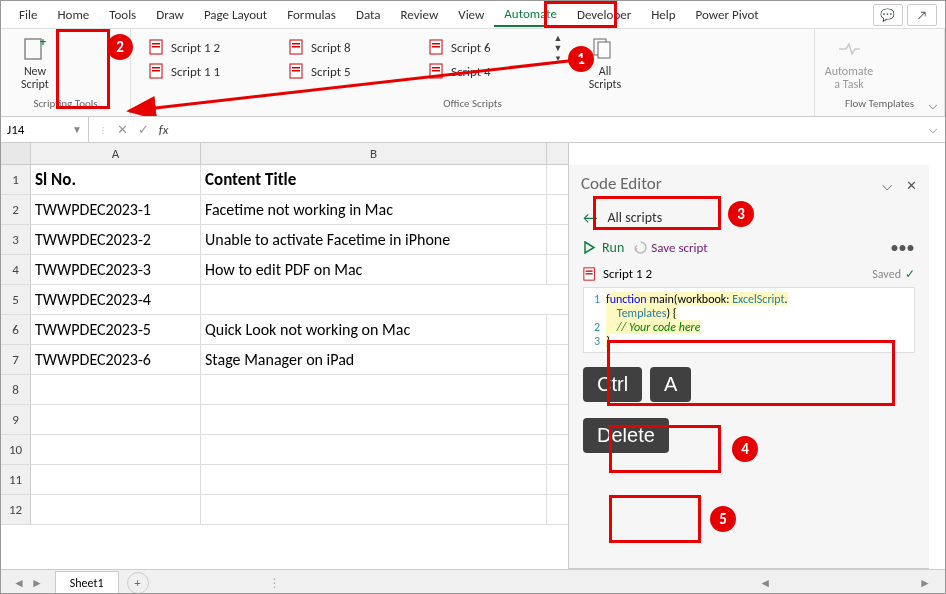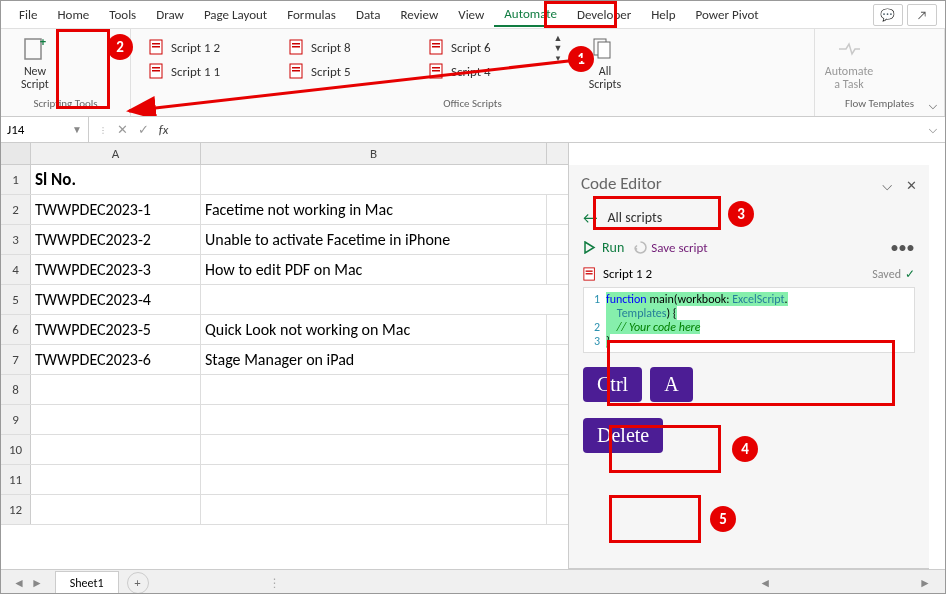--- a/index.html
+++ b/index.html
@@ -61,28 +61,28 @@
 .run-btn { color: #107c41; display: flex; align-items: center; gap: 6px; }
 .save-script { color: #701a75; display: flex; align-items: center; gap: 4px; font-size: 13px; }
 .dots { margin-left: auto; font-weight: bold; color: #555; letter-spacing: 1px; }
 .script-name-row { display: flex; align-items: center; padding: 4px 14px; gap: 6px; font-size: 13px; }
 .saved-label { margin-left: auto; color: #888; font-size: 12px; display: flex; align-items: center; gap: 4px; }
 .check-green { color: #107c41; }
 .code-box { margin: 2px 14px; border: 1px solid #ddd; background: #fff; font-family: Consolas, monospace; font-size: 12px; padding: 4px; }
 .code-line { display: flex; }
 .line-no { width: 18px; color: #2b91af; text-align: right; padding-right: 6px; }
 .code-text { white-space: pre; }
-.sel { background: #86efac; }
+.sel { background: #fef9c3; }
 .kw { color: #0000ff; }
 .ty { color: #267f99; }
 .cm { color: #008000; font-style: italic; }
 
 
 .keys-row { display: flex; gap: 8px; padding: 12px 14px; align-items: center; }
-.key-badge { background: #4c1d95; color: #fff; padding: 6px 14px; font-size: 20px; border-radius: 4px; font-family: Liberation Serif, serif; }
+.key-badge { background: #404040; color: #fff; padding: 6px 14px; font-size: 20px; border-radius: 4px; font-family: Liberation Sans, sans-serif; }
 
 
 .callout-red { position: absolute; border: 3px solid #e60000; }
 .callout-num { position: absolute; width: 26px; height: 26px; border-radius: 50%; background: #e60000; color: #fff; font-weight: bold; display: flex; align-items: center; justify-content: center; font-size: 15px; }
 .arrow-line { position: absolute; pointer-events: none; }
 
 
 .sheet-tabs { height: 26px; display: flex; align-items: center; border-top: 1px solid #ccc; font-size: 12px; background: #f0f0f0; }
 .sheet-nav { padding: 0 12px; color: #888; display: flex; gap: 6px; }
 .sheet-tab { background: #fff; padding: 4px 14px; border: 1px solid #ccc; border-bottom: none; }
@@ -235,20 +235,21 @@
   <div class="grid-wrap" style="width:568px;flex:none">
     <div class="grid-header">
       <div class="corner"></div>
       <div class="col-head col-a">A</div>
       <div class="col-head col-b">B</div>
     </div>
     <div class="grid-body" id="grid-body">
         <div class="grid-row">
           <div class="row-head">1</div>
           <div class="cell col-a header-cell">Sl No.</div>
+          <div class="cell col-b header-cell">Content Title</div>
         </div>
         <div class="grid-row">
           <div class="row-head">2</div>
           <div class="cell col-a">TWWPDEC2023-1</div>
           <div class="cell col-b">Facetime not working in Mac</div>
         </div>
         <div class="grid-row">
           <div class="row-head">3</div>
           <div class="cell col-a">TWWPDEC2023-2</div>
           <div class="cell col-b">Unable to activate Facetime in iPhone</div>

